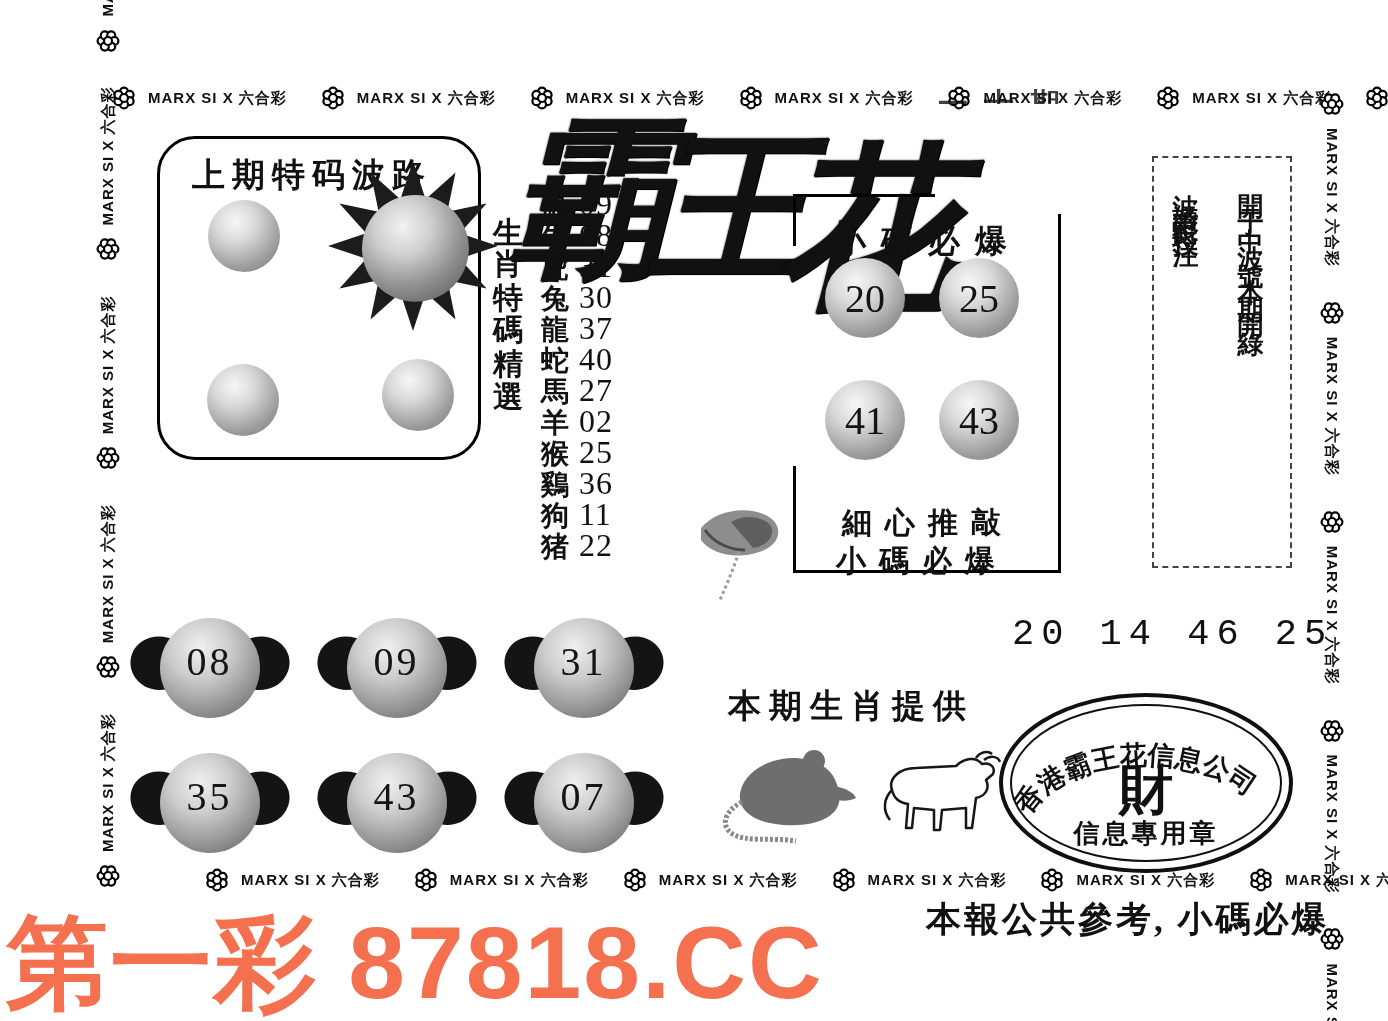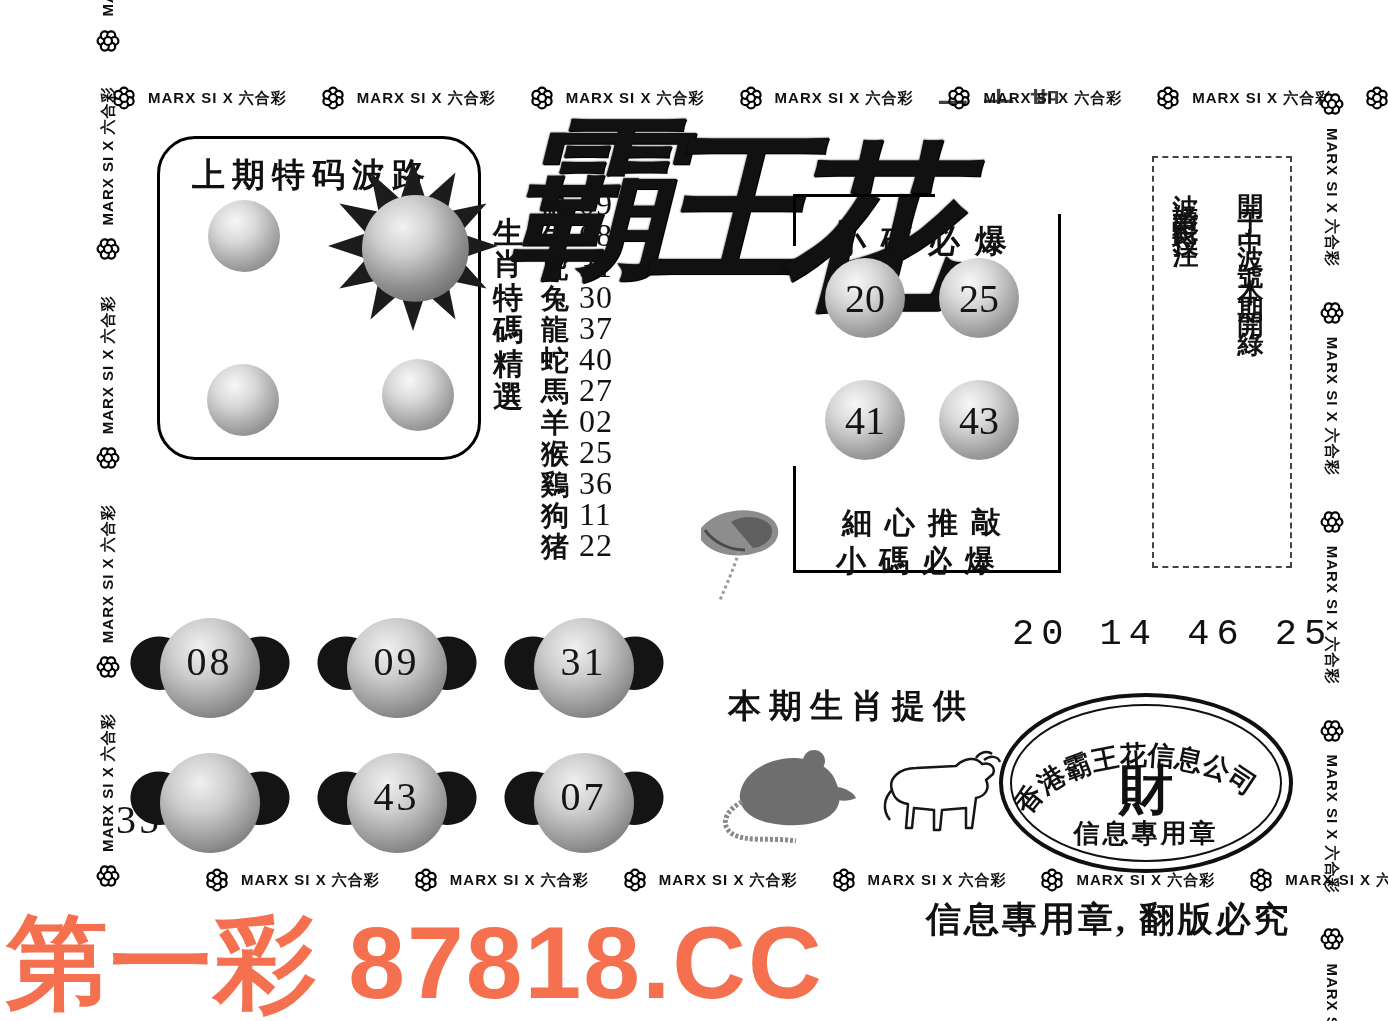--- a/index.html
+++ b/index.html
@@ -635,21 +635,21 @@
               <stop offset="0%" stop-color="#f0f0f0"></stop>
               <stop offset="40%" stop-color="#cdcdcd"></stop>
               <stop offset="80%" stop-color="#979797"></stop>
               <stop offset="100%" stop-color="#7b7b7b"></stop>
             </radialGradient>
           </defs>
           <path d="M74,48 C52,18 18,22 10,44 C4,60 16,80 38,80 C54,80 66,68 74,56 Z" fill="#141414"></path>
           <path d="M102,48 C124,18 158,22 166,44 C172,60 160,80 138,80 C122,80 110,68 102,56 Z" fill="#141414"></path>
           <circle cx="88" cy="58" r="50" fill="url(#ig)"></circle>
         </svg>
-        <span style="position:absolute;left:0;right:0;top:38px;text-align:left;font:40px 'Liberation Serif',serif;color:#151515;letter-spacing:3px;margin-top:23px;">35</span>
+        <span style="position:absolute;left:0;right:0;top:38px;text-align:center;font:40px 'Liberation Serif',serif;color:#151515;letter-spacing:3px;">35</span>
       </div>
 
       <div class="ingot-cell">
         <svg width="176" height="116" viewBox="0 0 176 116">
           <defs>
             <radialGradient id="ig" cx="40%" cy="30%" r="75%">
               <stop offset="0%" stop-color="#f0f0f0"></stop>
               <stop offset="40%" stop-color="#cdcdcd"></stop>
               <stop offset="80%" stop-color="#979797"></stop>
               <stop offset="100%" stop-color="#7b7b7b"></stop>
@@ -712,15 +712,15 @@
     <ellipse cx="150" cy="93" rx="135" ry="78" fill="none" stroke="#101010" stroke-width="2"></ellipse>
     <path id="sealArc" d="M32,128 A122,72 0 0 1 268,128" fill="none"></path>
     <text font-size="27" font-weight="bold" font-family="Liberation Serif,serif" fill="#101010">
       <textPath href="#sealArc" startOffset="2">香港霸王花信息公司</textPath>
     </text>
     <text x="150" y="118" text-anchor="middle" font-size="54" font-weight="bold" font-family="Liberation Serif,serif" fill="#101010">財</text>
     <text x="150" y="152" text-anchor="middle" font-size="26" font-weight="bold" letter-spacing="3" font-family="Liberation Serif,serif" fill="#101010">信息專用章</text>
   </svg>
 
   <div class="footer-brand" style="color: rgb(244, 112, 78);">第一彩 87818.CC</div>
-  <div class="footer-notice">信息專用章, 翻版必究</div>
+  <div class="footer-notice">本報公共參考, 小碼必爆</div>
 
 </div>
 
 </body></html>

